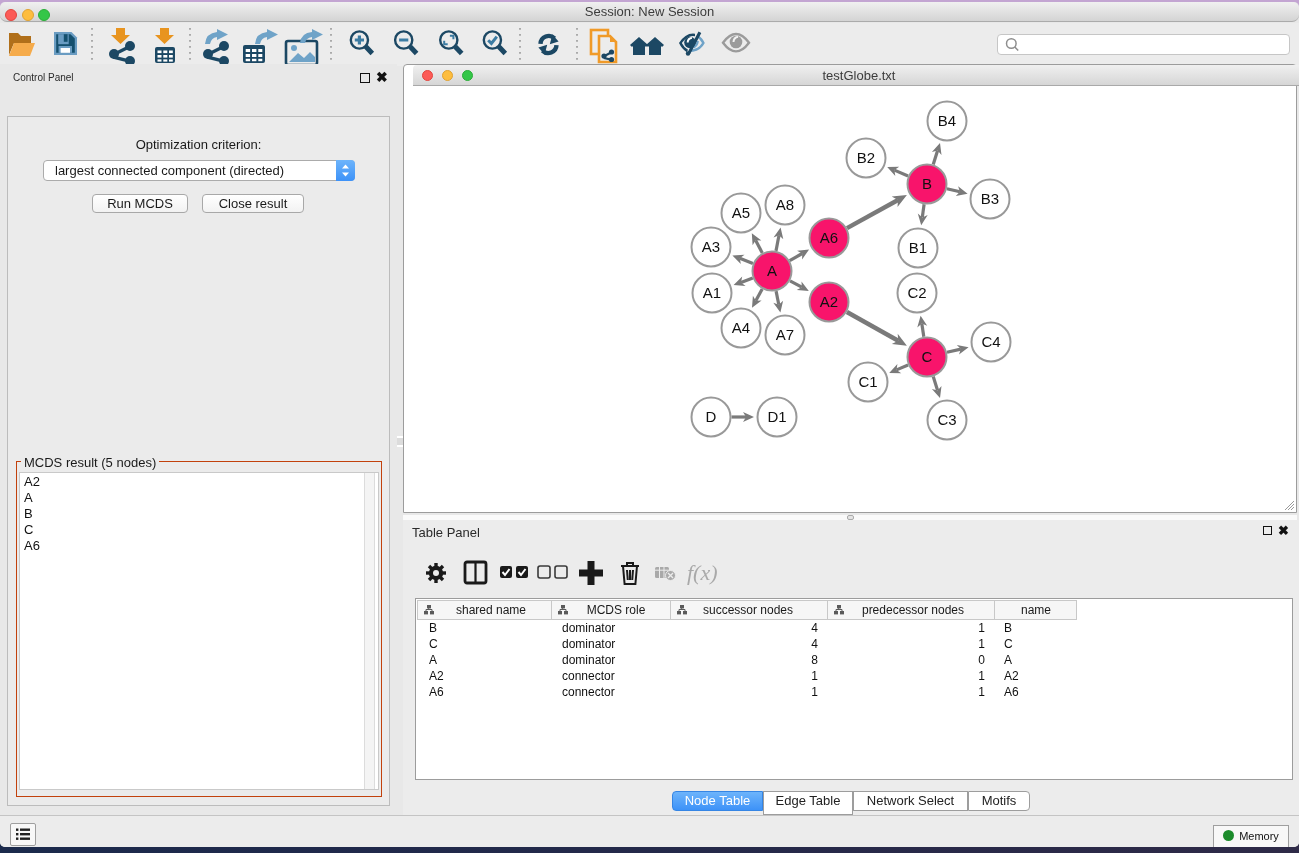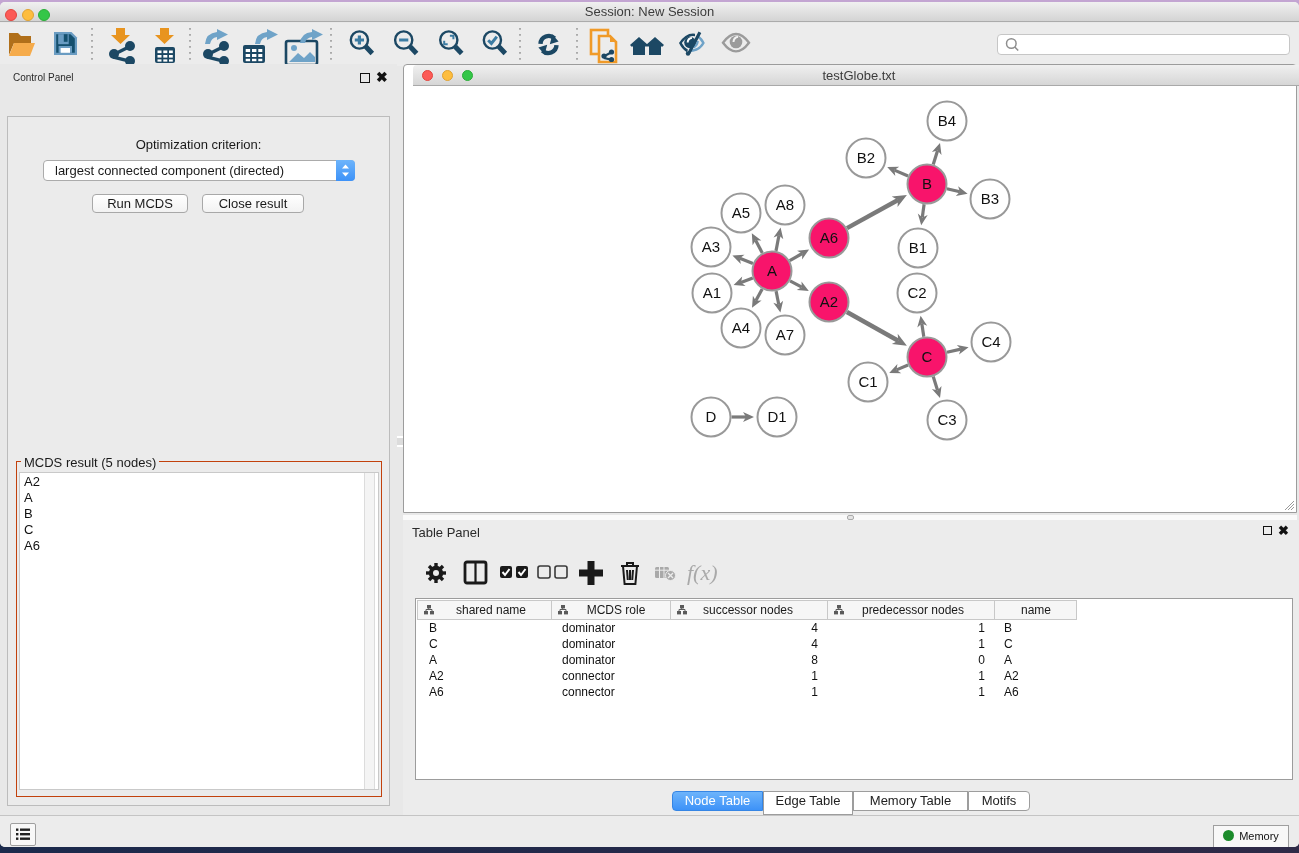--- a/index.html
+++ b/index.html
@@ -3,21 +3,21 @@
 <meta charset="utf-8">
 <style>
 * { margin:0; padding:0; box-sizing:border-box; }
 html,body { width:1299px; height:853px; overflow:hidden; font-family:"Liberation Sans", sans-serif; }
 body { position:relative; background:linear-gradient(90deg,#1b2a4c,#23294a 45%,#2e2a47); }
 .abs { position:absolute; }
 #deskTop { left:0; top:0; width:1299px; height:2px; background:#c3a5d2; }
 #mainwin { left:0; top:2px; width:1299px; height:845px; background:#e8e8e8; border-radius:5px 5px 5px 5px; overflow:hidden; }
 #titlebar { left:0; top:0; width:1299px; height:20px;
   background:linear-gradient(#f0f0f0,#d4d4d4); border-bottom:1px solid #ababab;
-  font-size:13px; color:#3c3c3c; text-align:center; line-height:20px; }
+  font-size:13px; color:#3c3c3c; text-align:center; line-height:20px;border-radius:7px; }
 .tl { position:absolute; width:12px; height:12px; border-radius:50%; top:7px; }
 #toolbar { left:0; top:21px; width:1299px; height:43px; background:#ececec; }
 #searchbox { position:absolute; left:997px; top:11px; width:293px; height:21px;
   background:#fff; border:1px solid #c6c6c6; border-radius:4px; }
 
 #cpanel { left:0; top:62px; width:397px; height:751px; background:#e8e8e8; }
 #cpTitle { font-size:10px; color:#2a2a2a; }
 .winbtn { position:absolute; top:72px; font-size:12px; color:#111; }
 .tabrow { position:absolute; height:21px; }
 .tab { position:absolute; top:0; height:21px; background:#fff; border:1px solid #9d9d9d;
@@ -459,21 +459,21 @@
             <text x="146" y="97">connector</text>
             <text x="402" y="97" text-anchor="end">1</text>
             <text x="569" y="97" text-anchor="end">1</text>
             <text x="588" y="97">A6</text>
         </g>
       </svg>
     </div>
     <div class="abs" style="left:269px; top:271px; height:20px;">
       <div class="tab tabsel" style="left:0; width:91px; height:20px; border-radius:4px 0 0 4px; line-height:18px;">Node Table</div>
       <div class="tab" style="left:91px; width:90px; height:24px; line-height:18px; border-radius:0;">Edge Table</div>
-      <div class="tab" style="left:181px; width:115px; height:20px; line-height:18px; border-radius:0;">Memory Table</div>
+      <div class="tab" style="left:181px; width:115px; height:20px; line-height:18px; border-radius:0;">Network Select</div>
       <div class="tab" style="left:296px; width:62px; height:20px; line-height:18px; border-radius:0 4px 4px 0;">Motifs</div>
     </div>
   </div>
   <div class="abs" id="statusbar">
     <div class="abs" style="left:10px; top:7px; width:26px; height:23px; background:#f8f8f8; border:1px solid #9f9f9f; border-radius:2px;">
       <svg width="24" height="21">
           <g fill="#222">
             <rect x="5" y="4.5" width="2.4" height="2.4"></rect>
             <rect x="9" y="4.5" width="10" height="2.4"></rect>
             <rect x="5" y="9" width="2.4" height="2.4"></rect>

